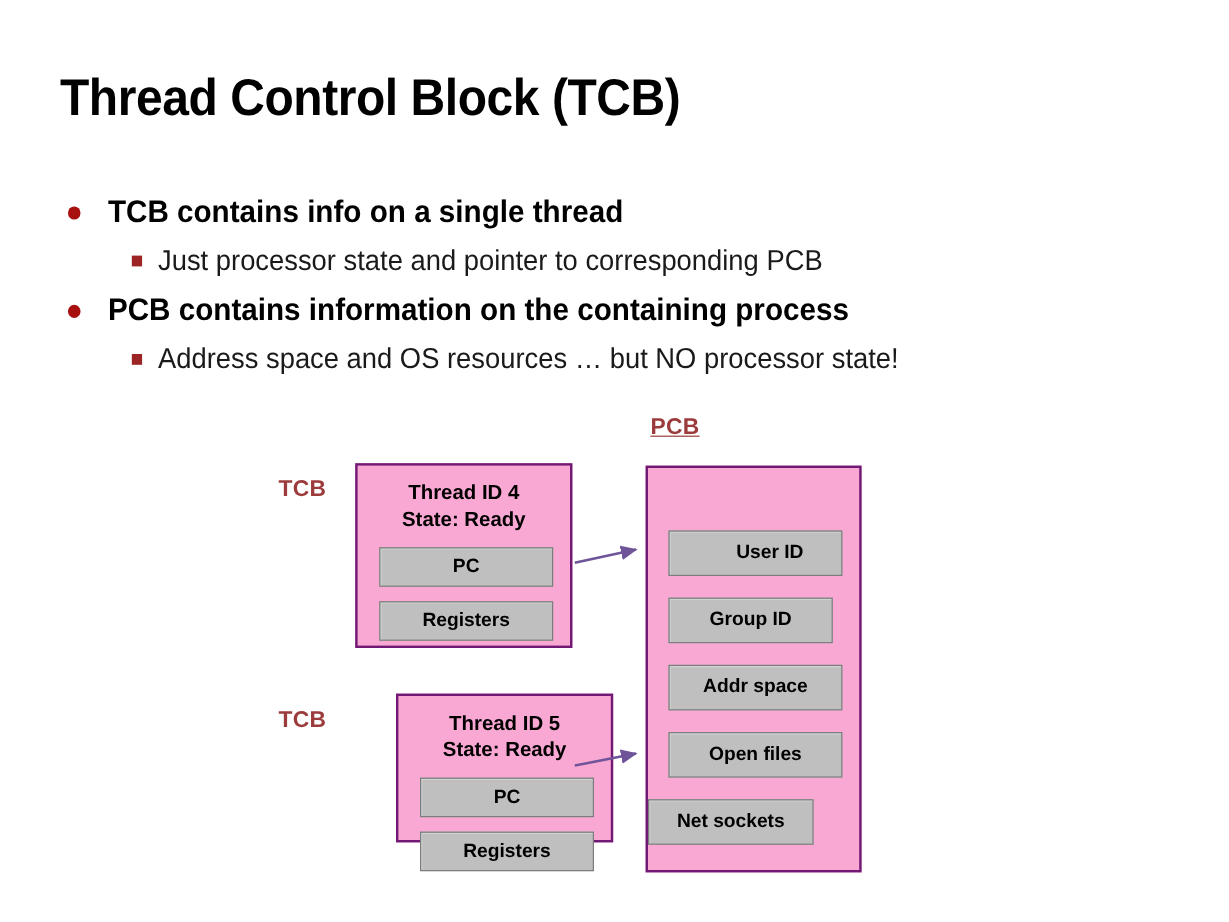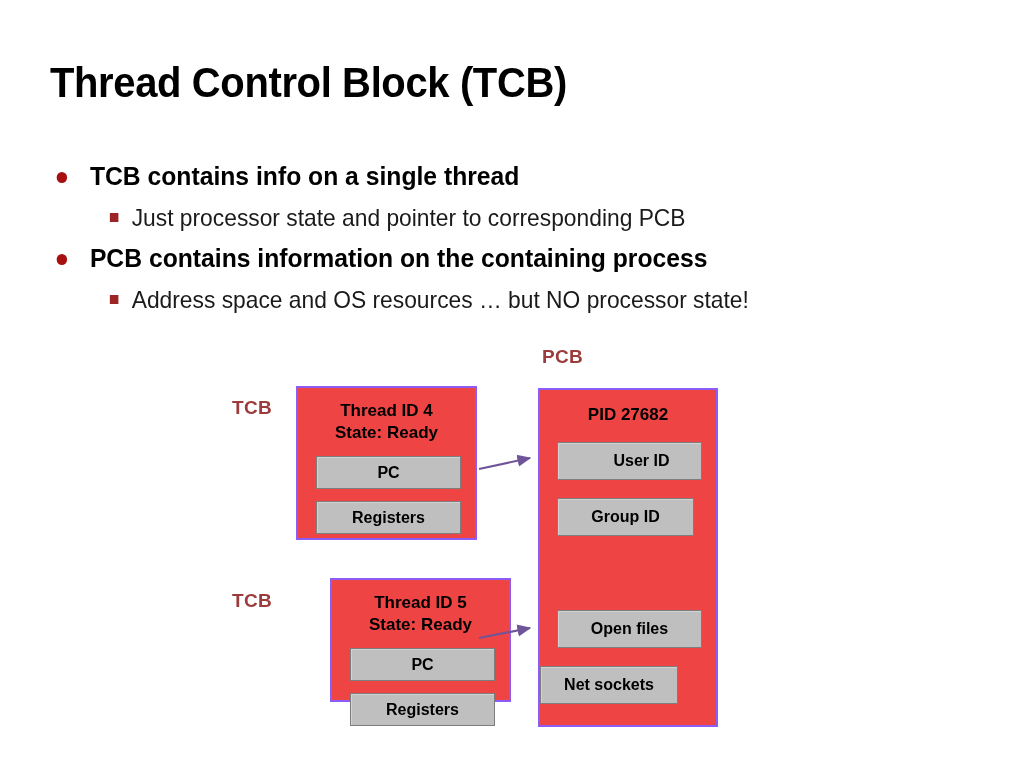--- a/index.html
+++ b/index.html
@@ -87,22 +87,22 @@
   }
   .side-label {
     position: absolute;
     font-size: 19px;
     font-weight: bold;
     color: #9c3b3b;
     letter-spacing: 0.3px;
   }
   .outer-box {
     position: absolute;
-    background: #ef4444;
-    border: 2px solid #8b5cf6;
+    background: #f9a8d4;
+    border: 2px solid #701a75;
     box-sizing: border-box;
   }
   .box-header {
     position: absolute;
     left: 0;
     right: 0;
     text-align: center;
     font-size: 17px;
     font-weight: bold;
     line-height: 22px;
@@ -154,44 +154,44 @@
 
   <div class="bullet-l2">
     <span class="marker-sq"></span>
     <span>Address space and OS resources … but NO processor state!</span>
   </div>
 
 </div>
 
 <div id="diagram">
 
-  <div class="side-label" style="left:542px; top:16px;">PCB</div>
+  <div class="side-label" style="left:542px; top:16px;text-decoration:underline;">PCB</div>
 
   <div class="side-label" style="left:232px; top:67px;">TCB</div>
 
   <div class="side-label" style="left:232px; top:260px;">TCB</div>
 
   <div class="outer-box" style="left:296px; top:56px; width:181px; height:154px;">
     <div class="box-header" style="top:12px;">Thread ID 4</div>
     <div class="box-header" style="top:34px;">State: Ready</div>
     <div class="inner-box" style="left:18px; top:68px; width:145px; height:33px;">PC</div>
     <div class="inner-box" style="left:18px; top:113px; width:145px; height:33px;">Registers</div>
   </div>
 
   <div class="outer-box" style="left:296px; top:248px; width:181px; height:124px;margin-left:34px;">
     <div class="box-header" style="top:12px;">Thread ID 5</div>
     <div class="box-header" style="top:34px;">State: Ready</div>
     <div class="inner-box" style="left:18px; top:68px; width:145px; height:33px;">PC</div>
     <div class="inner-box" style="left:18px; top:113px; width:145px; height:33px;">Registers</div>
   </div>
 
   <div class="outer-box" style="left:538px; top:58px; width:180px; height:339px;">
-    <div class="box-header" style="top:14px;">PID 27682</div>
     <div class="inner-box" style="left:17px; top:52px; width:145px; height:38px;padding-left:24px;">User ID</div>
     <div class="inner-box" style="left:17px; top:108px; width:137px; height:38px;">Group ID</div>
+    <div class="inner-box" style="left:17px; top:164px; width:145px; height:38px;">Addr space</div>
     <div class="inner-box" style="left:17px; top:220px; width:145px; height:38px;">Open files</div>
     <div class="inner-box" style="left:0; top:276px; width:138px; height:38px;">Net sockets</div>
   </div>
 
   <svg id="arrows" viewBox="0 0 1024 438">
     <defs>
       <marker id="arrowhead" markerWidth="7" markerHeight="7" refX="6" refY="3.2" orient="auto" markerUnits="strokeWidth">
         <path d="M0,0.3 L6.6,3.2 L0,6.1 Z" fill="#6f5499"></path>
       </marker>
     </defs>

